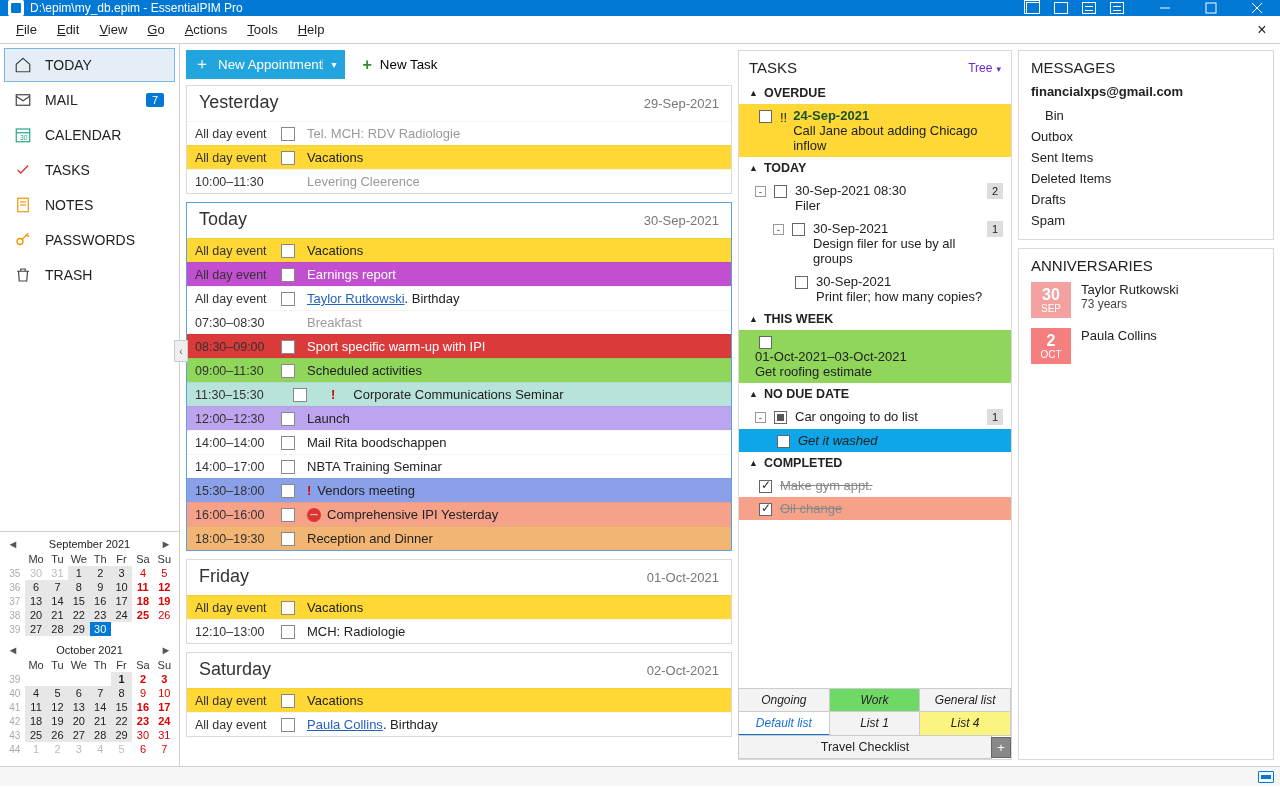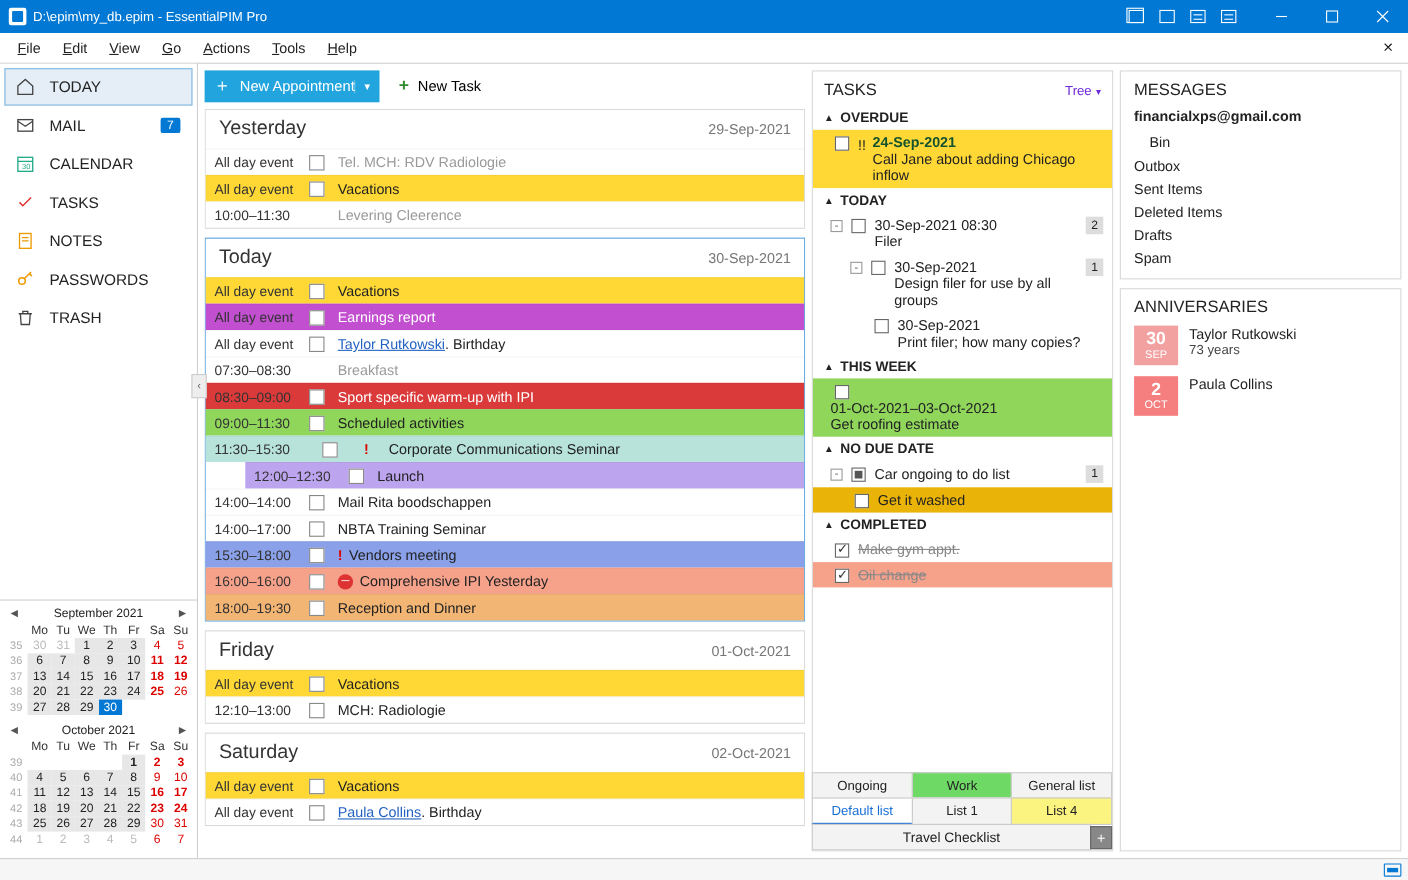--- a/index.html
+++ b/index.html
@@ -1,19 +1,19 @@
 <!DOCTYPE html>
 <html><head>
 <meta charset="utf-8">
 <style>
 * { box-sizing: border-box; margin: 0; padding: 0; font-family: "Segoe UI", Arial, sans-serif; }
 body { background: #fff; width: 1280px; height: 800px; overflow: hidden; font-size: 13px; color: #222; }
 
 
-.titlebar { height: 30px; background: #0078d4; color: #fff; display: flex; align-items: center; padding: 0 0 0 8px; font-size: 12px; }
+.titlebar { height: 16px; background: #0078d4; color: #fff; display: flex; align-items: center; padding: 0 0 0 8px; font-size: 12px; }
 .titlebar .fp-icon { width: 16px; height: 16px; margin-right: 6px; display:inline-block; background:#fff; border-radius:2px; position:relative;}
 .titlebar .fp-icon::after{content:'';position:absolute;left:3px;top:3px;width:10px;height:10px;background:#0078d4;border-radius:1px;}
 .titlebar .spacer { flex: 1; }
 .titlebar .winbtn { width: 46px; height: 30px; display: flex; align-items: center; justify-content: center; }
 .titlebar .winbtn svg { width: 12px; height: 12px; stroke: #fff; stroke-width: 1; fill: none; }
 .titlebar .extrabtns { display:flex; gap:14px; margin-right:18px; align-items:center; }
 .titlebar .extrabtns span { width:14px; height:12px; border:1px solid #fff; display:inline-block; position:relative;}
 .titlebar .extrabtns span.dbl::before{content:'';position:absolute;left:-3px;top:-3px;width:14px;height:12px;border:1px solid #fff;}
 .titlebar .extrabtns span.bars::before,.titlebar .extrabtns span.bars::after{content:'';position:absolute;left:2px;right:2px;height:1px;background:#fff;}
 .titlebar .extrabtns span.bars::before{top:3px;}
@@ -95,21 +95,21 @@
 .trow .chk2::after{content:'✓';position:absolute;left:1px;top:-3px;font-size:12px;color:#333;}
 .trow .body { flex:1;}
 .trow .date { display:block;}
 .trow .num { width:16px;height:16px;background:#ddd; font-size:11px; display:flex;align-items:center;justify-content:center; margin-left:4px; flex-shrink:0;}
 .trow.indent1 { padding-left:34px;}
 .trow.indent2 { padding-left:52px;}
 .tree-tgl { width:11px;height:11px;border:1px solid #999;display:inline-flex;align-items:center;justify-content:center;font-size:10px;line-height:1;margin-right:4px;flex-shrink:0;color:#555;margin-top:3px;}
 .strk { text-decoration:line-through; color:#888;}
 
 .tasktabs { margin-top:auto; border-top:1px solid #ddd;}
-.tabrow { display:flex;}
+.tabrow { display:flex;font-style:italic;}
 .tabrow .tab { flex:1; text-align:center; padding:4px 0; font-size:12px; border:1px solid #ccc; margin:-1px 0 0 -1px; background:#f3f3f3;}
 .tabrow .tab.green { background:#6fd966;}
 .tabrow .tab.yellow { background:#fcf481;}
 .tabrow .tab.blue { color:#1a6fd6; border-bottom:2px solid #1a6fd6; background:#fff;}
 .tcrow { display:flex; align-items:center;}
 .tcrow .tc { flex:1; text-align:center; padding:4px 0; font-size:12.5px; border:1px solid #ccc; margin:-1px 0 0 -1px; background:#f3f3f3;}
 .tcrow .plusq { width:20px; background:#888; color:#fff; text-align:center; border:1px solid #666; margin:-1px 0 0 -1px; padding:2px 0;}
 
 
 .rightcol { width:256px; margin:6px 6px 6px 0; display:flex; flex-direction:column; gap:8px;}
@@ -468,21 +468,21 @@
             <span class="time ">09:00–11:30</span>
             <span class="chk"></span>
             <span class="txt ">Scheduled activities</span>
           </div>
           <div class="evrow" style="background:#b7e3da;gap:12px;">
             <span class="time ">11:30–15:30</span>
             <span class="chk"></span>
             <span class="pri">!</span>
             <span class="txt ">Corporate Communications Seminar</span>
           </div>
-          <div class="evrow" style="background:#bda4ef;margin-left:36px;">
+          <div class="evrow" style="background:#bda4ef;">
             <span class="time ">12:00–12:30</span>
             <span class="chk"></span>
             <span class="txt ">Launch</span>
           </div>
           <div class="evrow" style="">
             <span class="time ">14:00–14:00</span>
             <span class="chk"></span>
             <span class="txt ">Mail Rita boodschappen</span>
           </div>
           <div class="evrow" style="">
@@ -589,21 +589,21 @@
         <div class="tgroup">
           <span class="caret">▲</span>
           <span>NO DUE DATE</span>
         </div>
         <div class="trow">
           <span class="tree-tgl">-</span>
           <span class="chk" style="background:linear-gradient(#555,#555) center/7px 7px no-repeat #fff"></span>
           <span class="body"><span class="">Car ongoing to do list</span></span>
           <span class="num">1</span>
         </div>
-        <div class="trow indent1" style="background: #eab308;">
+        <div class="trow indent1" style="background: #0ea5e9; font-style: italic;">
           <span class="chk"></span>
           <span class="body"><span class="">Get it washed</span></span>
         </div>
         <div class="tgroup">
           <span class="caret">▲</span>
           <span>COMPLETED</span>
         </div>
         <div class="trow">
           <span class="chk2"></span>
           <span class="body"><span class="strk">Make gym appt.</span></span>

